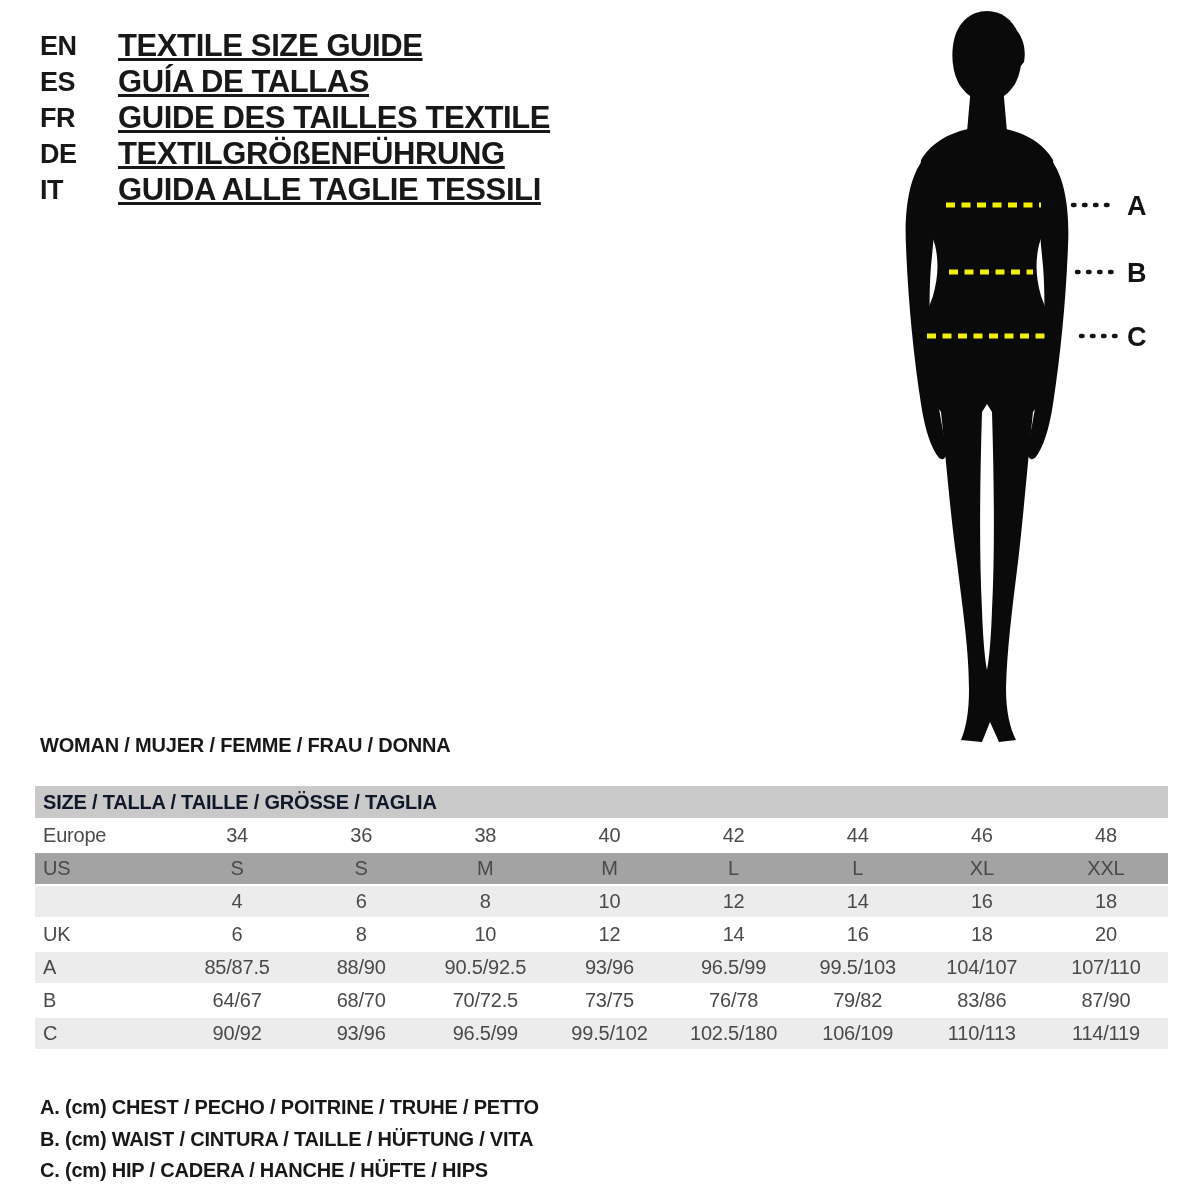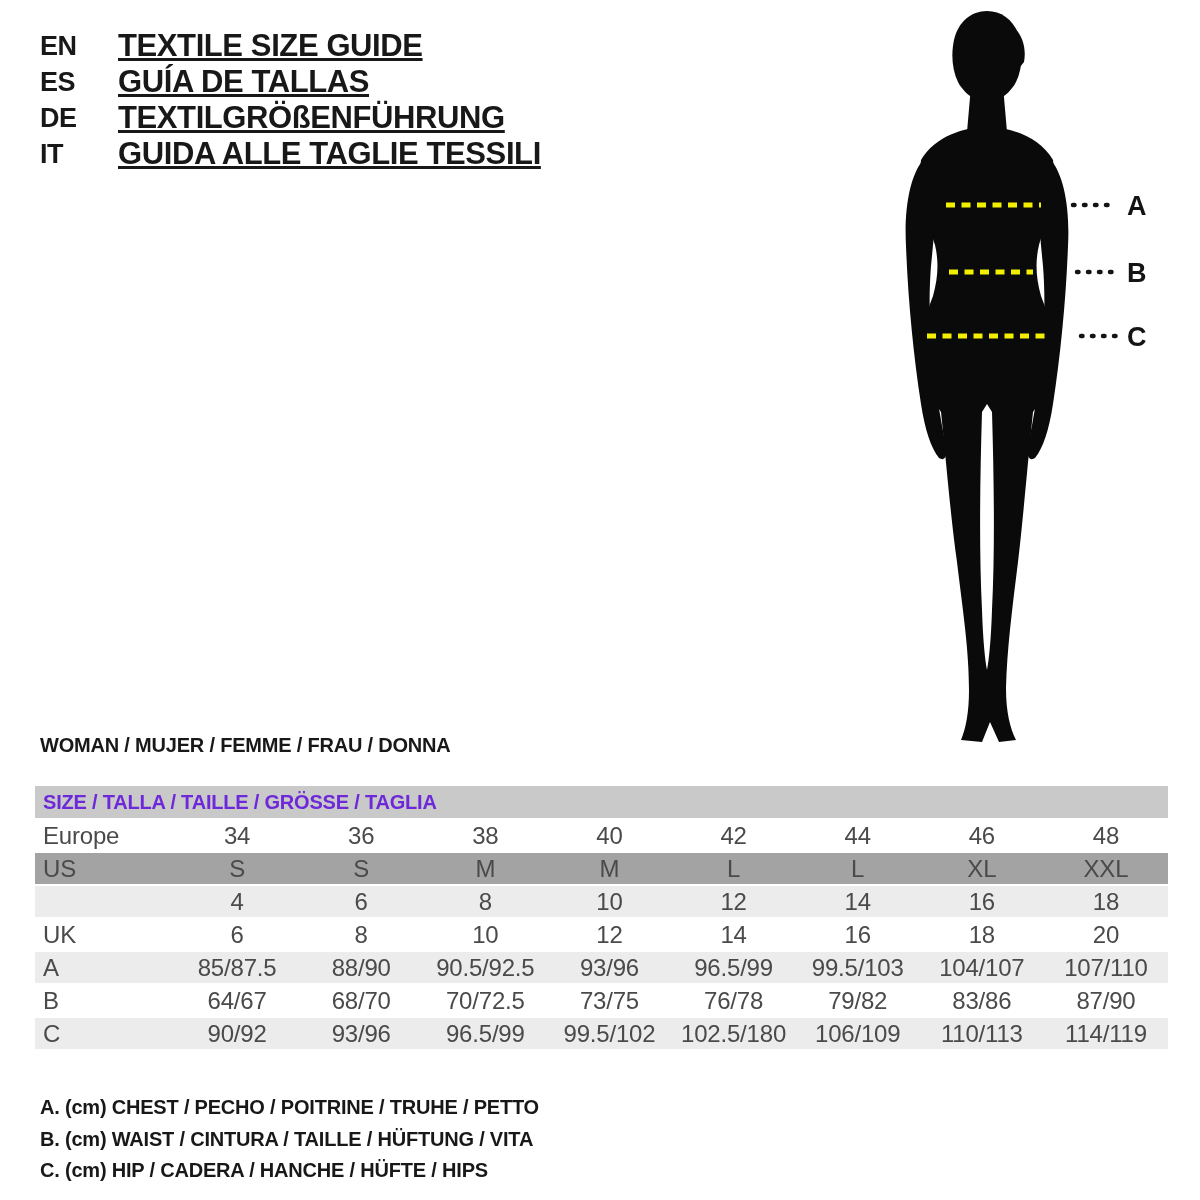--- a/index.html
+++ b/index.html
@@ -13,46 +13,50 @@
   .lang-code{width:78px;font-size:27px;font-weight:700;letter-spacing:-0.4px;}
   .lang-label{font-size:31px;font-weight:700;letter-spacing:-0.4px;white-space:nowrap;text-decoration:underline;}
   
   .fig{position:absolute;left:855px;top:0;width:300px;height:760px;}
   
   .title{position:absolute;left:40px;top:734px;font-size:20px;font-weight:700;letter-spacing:-0.2px;}
   
   .size-table{position:absolute;left:35px;top:786px;width:1133px;}
   .thead{
     height:32px;display:flex;align-items:center;padding-left:8px;box-sizing:border-box;
-    font-size:20px;font-weight:700;color:#6d28d9;letter-spacing:-0.2px;margin-bottom:2px;
+    font-size:20px;font-weight:700;color:#0f172a;letter-spacing:-0.2px;margin-bottom:2px;
   }
   .trow{
     display:grid;grid-template-columns:140px repeat(8,1fr);
     height:31px;margin-bottom:2px;align-items:center;
-    font-size:24px;color:#4a4a4a;letter-spacing:-0.2px;
+    font-size:20px;color:#4a4a4a;letter-spacing:-0.2px;
   }
   .trow .cell{text-align:center;}
   .trow .rlabel{text-align:left;padding-left:8px;}
   
   .legend{position:absolute;left:40px;top:1092px;}
   .legend-item{height:31.5px;display:flex;align-items:center;font-size:20px;font-weight:700;letter-spacing:-0.2px;}
 </style>
 </head>
 <body>
 
 <div class="page">
 
   <div class="lang">
     <div class="lang-row">
       <span class="lang-code">EN</span>
       <span class="lang-label">TEXTILE SIZE GUIDE</span>
     </div>
     <div class="lang-row">
       <span class="lang-code">ES</span>
       <span class="lang-label">GUÍA DE TALLAS</span>
+    </div>
+    <div class="lang-row">
+      <span class="lang-code">FR</span>
+      <span class="lang-label">GUIDE DES TAILLES TEXTILE</span>
     </div>
     <div class="lang-row">
       <span class="lang-code">DE</span>
       <span class="lang-label">TEXTILGRÖßENFÜHRUNG</span>
     </div>
     <div class="lang-row">
       <span class="lang-code">IT</span>
       <span class="lang-label">GUIDA ALLE TAGLIE TESSILI</span>
     </div>
   </div>

